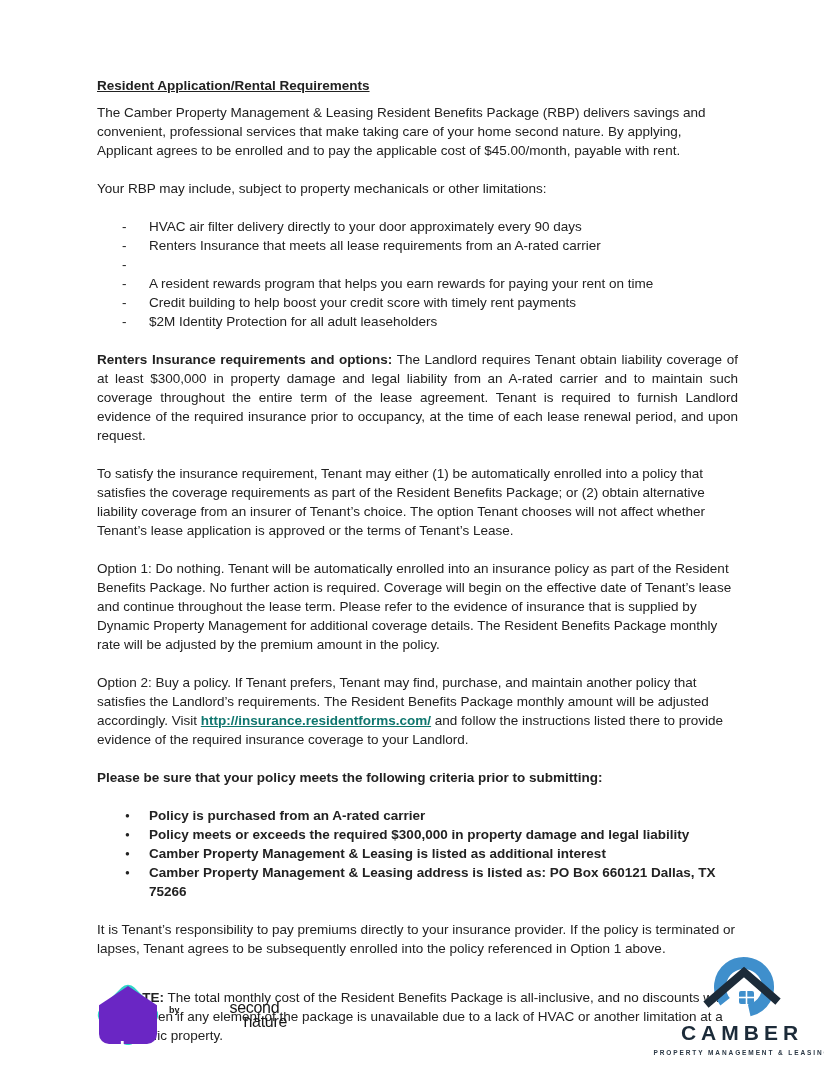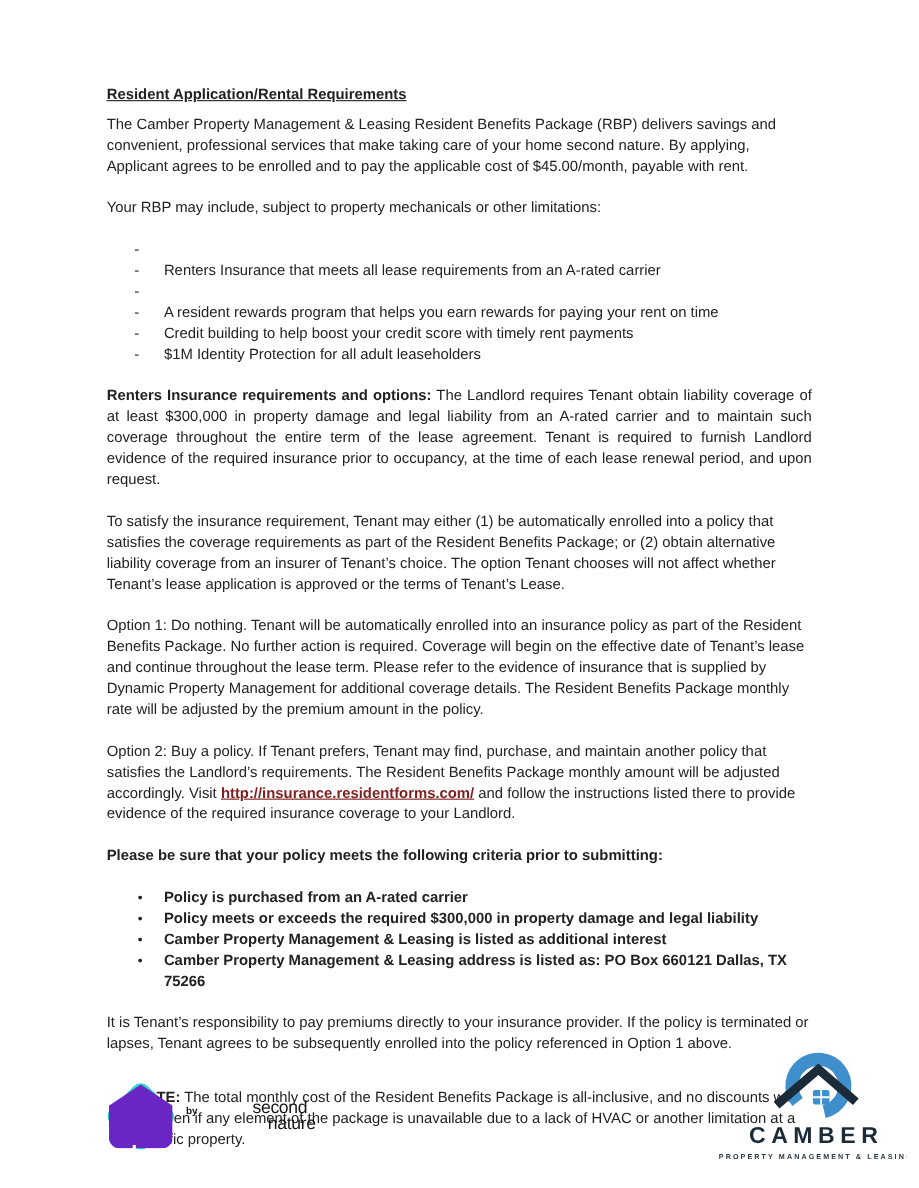--- a/index.html
+++ b/index.html
@@ -22,21 +22,21 @@
     margin:0 0 8px 0;
   }
   p{margin:0 0 19px 0;}
   .justify{text-align:justify;}
   .bold{font-weight:700;}
   ul{list-style:none;margin:0 0 19px 0;padding:0;}
   li{display:flex;padding-left:25px;}
   .dash-marker{flex:none;width:27px;}
   .bullet-marker{flex:none;width:24px;font-size:8px;line-height:19px;padding-left:3px;font-weight:400;}
   .criteria li{font-weight:700;}
-  .doc-link{color:#7f1d1d;font-weight:700;text-decoration:underline;}
+  .doc-link{color:#0f766e;font-weight:700;text-decoration:underline;}
   .note-block{margin:30px 0 0 25px;}
 
   
   .footer{
     position:absolute;left:97px;width:715px;bottom:24px;
     display:flex;justify-content:space-between;align-items:flex-end;
   }
   .rbp-group{display:flex;align-items:center;gap:10px;margin-bottom:10px;}
   .rbp-mark{position:relative;width:62px;height:62px;}
   .rbp-teal{
@@ -74,39 +74,40 @@
 
     <h1 class="doc-title">Resident Application/Rental Requirements</h1>
 
     <p>The Camber Property Management &amp; Leasing Resident Benefits Package (RBP) delivers savings and convenient, professional services that make taking care of your home second nature. By applying, Applicant agrees to be enrolled and to pay the applicable cost of $45.00/month, payable with rent.</p>
 
     <p>Your RBP may include, subject to property mechanicals or other limitations:</p>
 
     <ul class="dash-list">
       <li>
         <span class="dash-marker">-</span>
+        <span>HVAC air filter delivery directly to your door approximately every 90 days</span>
       </li>
       <li>
         <span class="dash-marker">-</span>
         <span>Renters Insurance that meets all lease requirements from an A-rated carrier</span>
       </li>
       <li>
         <span class="dash-marker">-</span>
       </li>
       <li>
         <span class="dash-marker">-</span>
         <span>A resident rewards program that helps you earn rewards for paying your rent on time</span>
       </li>
       <li>
         <span class="dash-marker">-</span>
         <span>Credit building to help boost your credit score with timely rent payments</span>
       </li>
       <li>
         <span class="dash-marker">-</span>
-        <span>$1M Identity Protection for all adult leaseholders</span>
+        <span>$2M Identity Protection for all adult leaseholders</span>
       </li>
     </ul>
 
     <p class="justify">
       <span class="bold">Renters Insurance requirements and options:</span><span> The Landlord requires Tenant obtain liability coverage of at least $300,000 in property damage and legal liability from an A-rated carrier and to maintain such coverage throughout the entire term of the lease agreement. Tenant is required to furnish Landlord evidence of the required insurance prior to occupancy, at the time of each lease renewal period, and upon request.</span>
     </p>
 
     <p>To satisfy the insurance requirement, Tenant may either (1) be automatically enrolled into a policy that satisfies the coverage requirements as part of the Resident Benefits Package; or (2) obtain alternative liability coverage from an insurer of Tenant’s choice. The option Tenant chooses will not affect whether Tenant’s lease application is approved or the terms of Tenant’s Lease.</p>
 
     <p>Option 1: Do nothing. Tenant will be automatically enrolled into an insurance policy as part of the Resident Benefits Package. No further action is required. Coverage will begin on the effective date of Tenant’s lease and continue throughout the lease term. Please refer to the evidence of insurance that is supplied by Dynamic Property Management for additional coverage details. The Resident Benefits Package monthly rate will be adjusted by the premium amount in the policy.</p>

